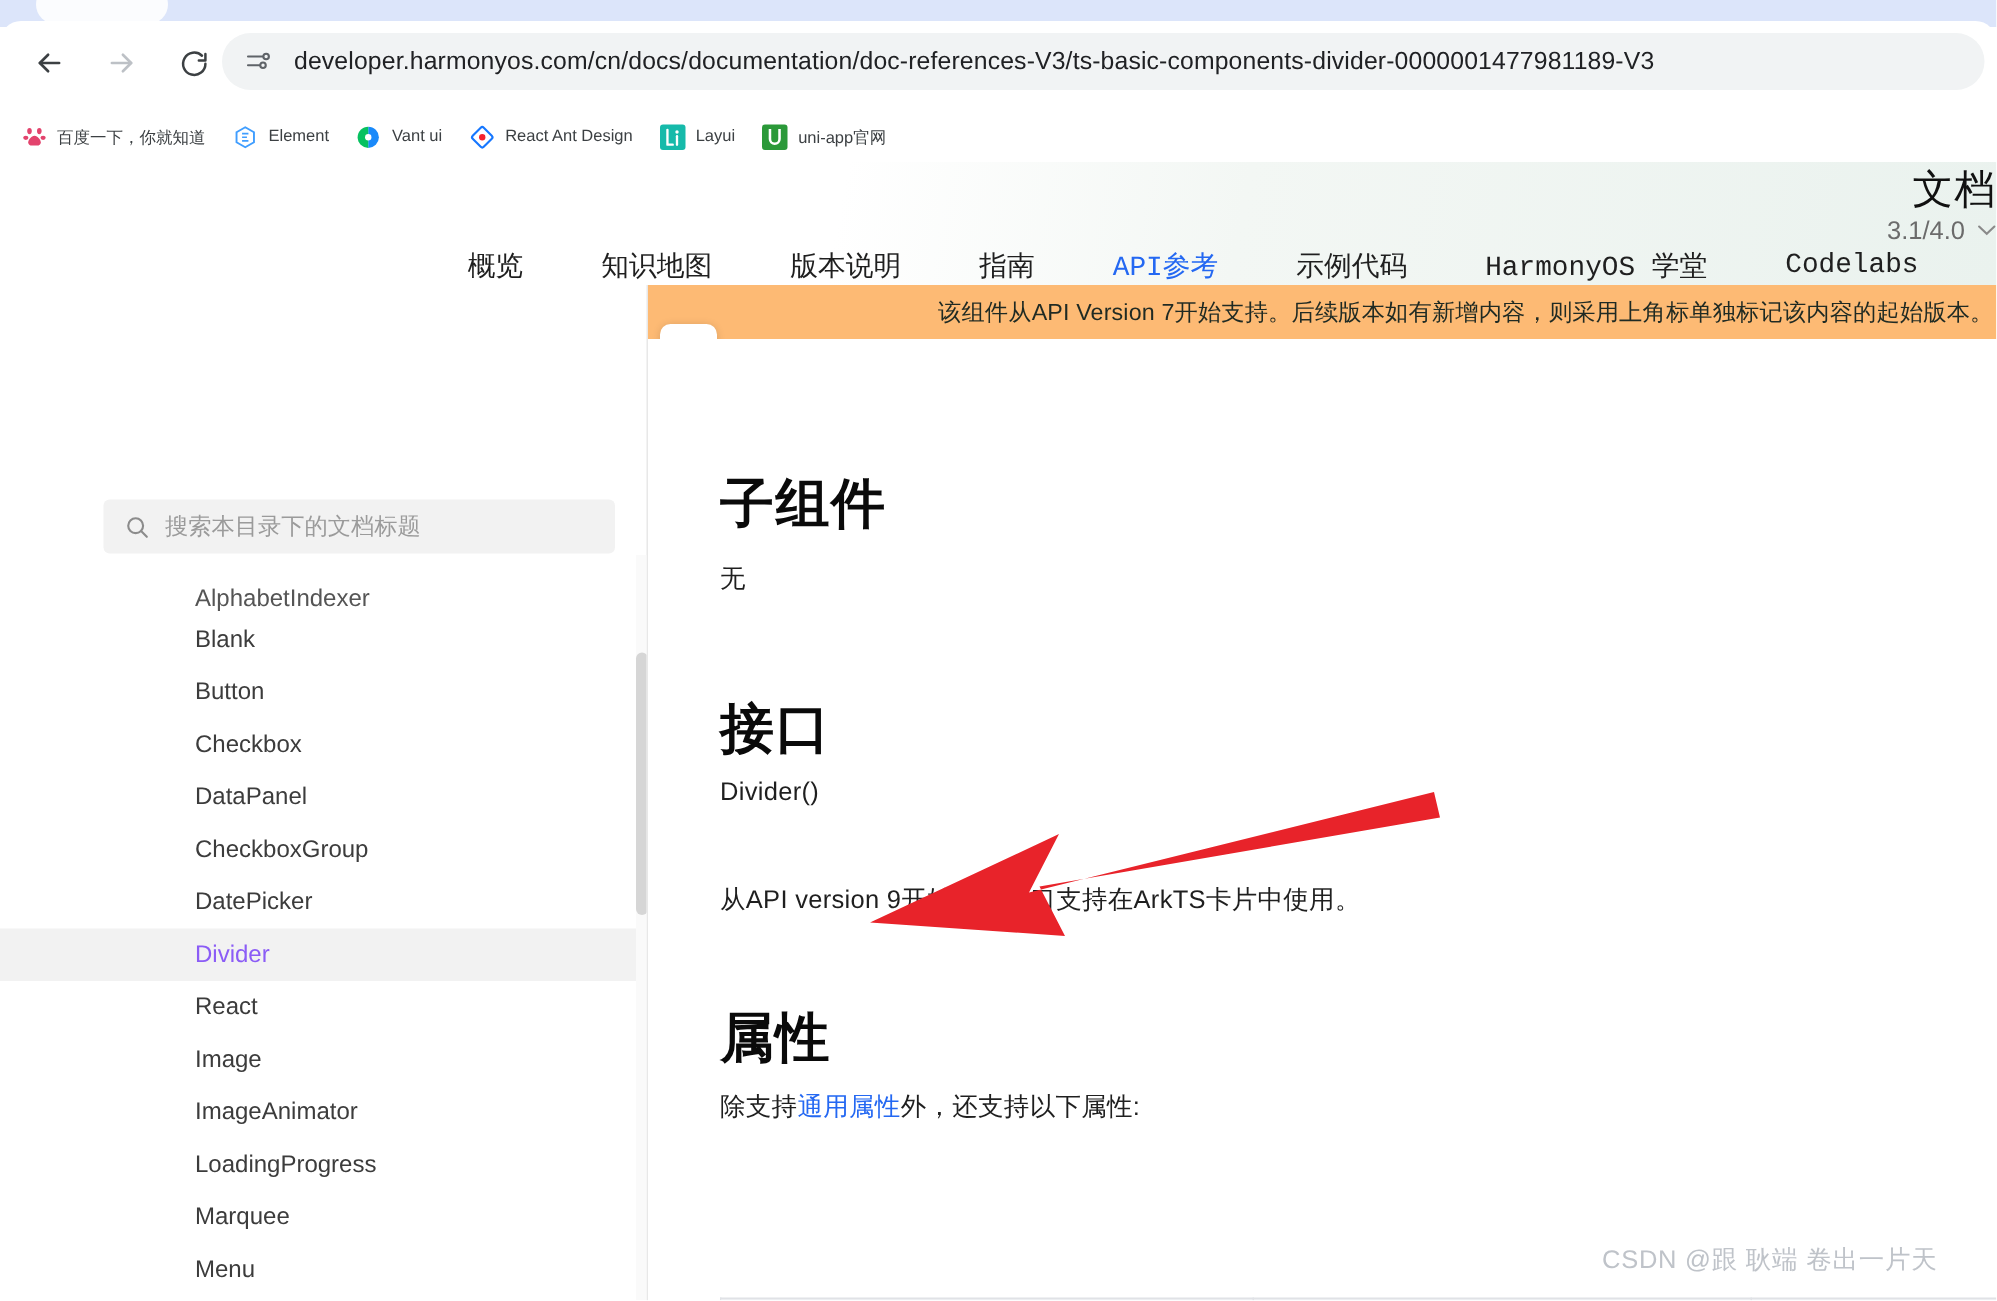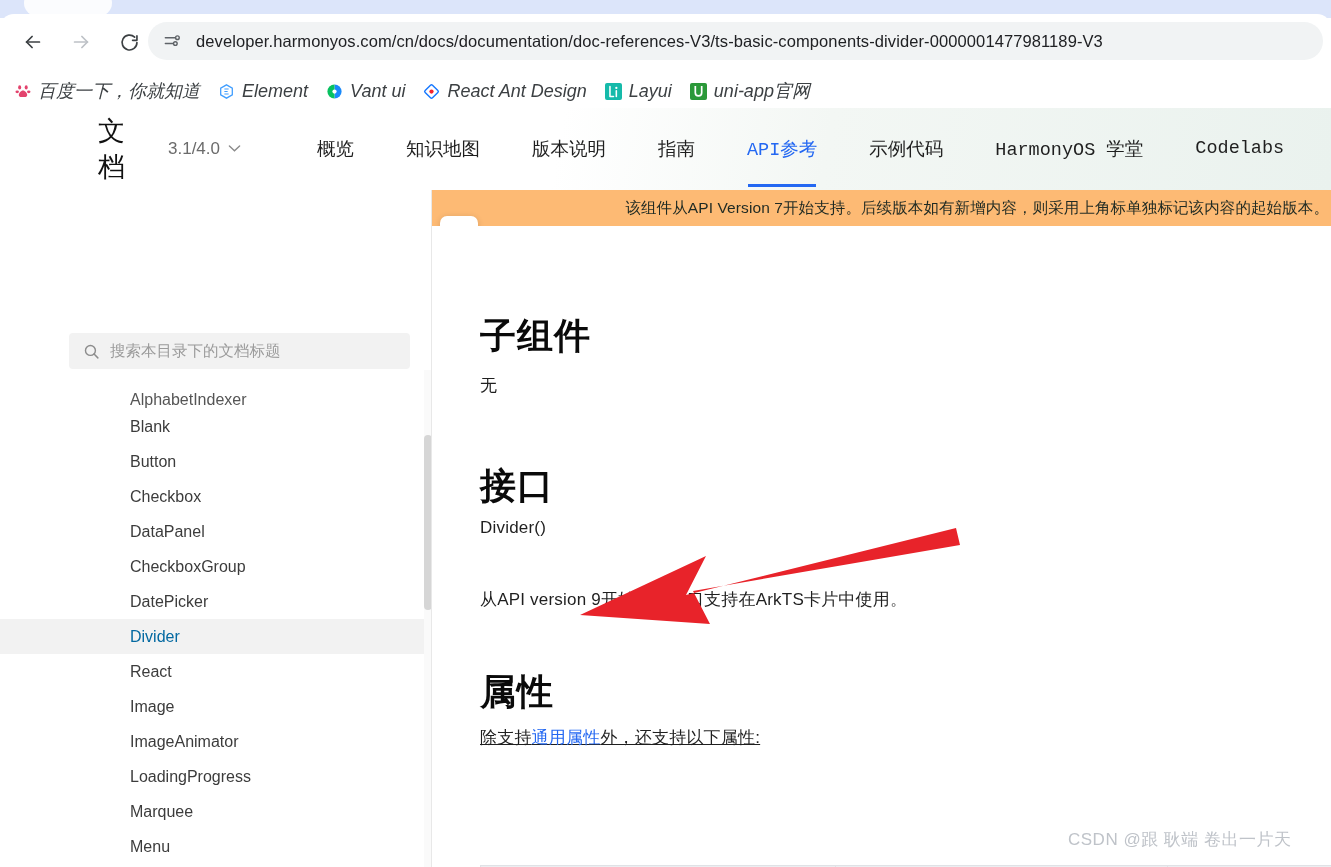--- a/index.html
+++ b/index.html
@@ -61,40 +61,40 @@
     position: absolute; left: 0; top: 76px; width: 1331px; height: 30px;
     display: flex; align-items: center; background: #ffffff;
   }
   .bm { display: flex; align-items: center; margin-left: 18px; }
   .bm:first-child { margin-left: 14px; }
   .bm-ico {
     width: 17px; height: 17px; margin-right: 7px; flex: 0 0 auto;
     border-radius: 3px; display: flex; align-items: center; justify-content: center;
     font-size: 11px; font-weight: bold; color: #fff; line-height: 1;
   }
-  .bm-label { font-size: 18px; color: #3c4043; white-space: nowrap; font-style: italic; }
+  .bm-label { font-size: 11px; color: #3c4043; white-space: nowrap; }
 
   .ico-baidu { background: transparent; color: #e3436d; font-size: 15px; }
   .ico-element { background: transparent; color: #409eff; font-size: 16px; }
   .ico-vant { background: transparent; color: #07c160; font-size: 16px; }
   .ico-antd { background: transparent; color: #f5222d; font-size: 15px; }
   .ico-layui { background: #16baaa; color: #fff; font-size: 10px; border-radius: 2px; }
   .ico-uniapp { background: #2b9939; color: #fff; font-size: 11px; border-radius: 2px; }
 
   
   .viewport {
     position: absolute; left: 0; top: 108px; width: 1331px; height: 759px;
     background: #ffffff; overflow: hidden;
   }
 
   
   .sitenav {
     position: absolute; left: 0; top: 0; width: 1331px; height: 82px;
     background: linear-gradient(100deg, #ffffff 0%, #ffffff 42%, #f3f7f4 62%, #eaf2ee 100%);
-    display: flex; align-items: center;
+    display: flex; align-items: flex-end; flex-direction: column;
   }
   .brand {
     font-size: 27px; color: #111; margin-left: 98px; letter-spacing: 1px;
     font-weight: 400;
   }
   .verpick {
     display: flex; align-items: center; margin-left: 42px;
     font-size: 17px; color: #6b6b6b;
   }
   .verpick .chev { margin-left: 8px; font-size: 12px; color: #8a8a8a; }
@@ -136,21 +136,21 @@
 
   .navlist {
     position: absolute; left: 0; top: 195px; width: 425px; height: 482px;
   }
   .navitem {
     height: 35px; display: flex; align-items: center;
     padding-left: 130px; font-size: 16px; color: #3c3c3c;
     white-space: nowrap;
   }
   .navitem.clipped { height: 24px; align-items: flex-end; color: #555; }
-  .navitem.selected { background: #f2f2f2; color: #0369a1; }
+  .navitem.selected { background: #f2f2f2; color: #8b5cf6; }
 
   .sb-track {
     position: absolute; left: 424px; top: 180px; width: 8px; height: 497px;
     background: #fafafa;
   }
   .sb-thumb {
     position: absolute; left: 424px; top: 245px; width: 8px; height: 175px;
     background: #d6d6d6; border-radius: 4px;
   }
 
@@ -412,21 +412,21 @@
 
     <div class="maindoc">
       <div class="h2" style="left:48px; top:86px;">子组件</div>
       <div class="ptext" style="left:48px; top:148px;">无</div>
 
       <div class="h2" style="left:48px; top:236px;">接口</div>
       <div class="ptext" style="left:48px; top:292px;">Divider()</div>
       <div class="ptext" style="left:48px; top:362px;">从API version 9开始，该接口支持在ArkTS卡片中使用。</div>
 
       <div class="h2" style="left:48px; top:442px;">属性</div>
-      <div class="ptext" style="left:48px; top:500px;text-decoration:underline;"><span>除支持</span><span class="lk">通用属性</span><span>外，还支持以下属性:</span></div>
+      <div class="ptext" style="left:48px; top:500px;"><span>除支持</span><span class="lk">通用属性</span><span>外，还支持以下属性:</span></div>
 
       <table class="tbl">
         <thead>
           <tr>
             <th class="col-a">名称</th>
             <th class="col-b">参数类型</th>
             <th class="col-c">描述</th>
           </tr>
         </thead>
 

